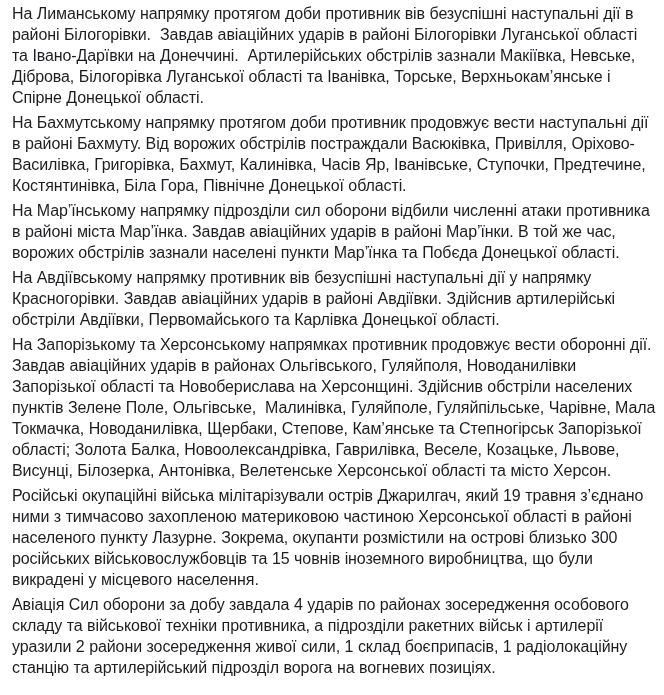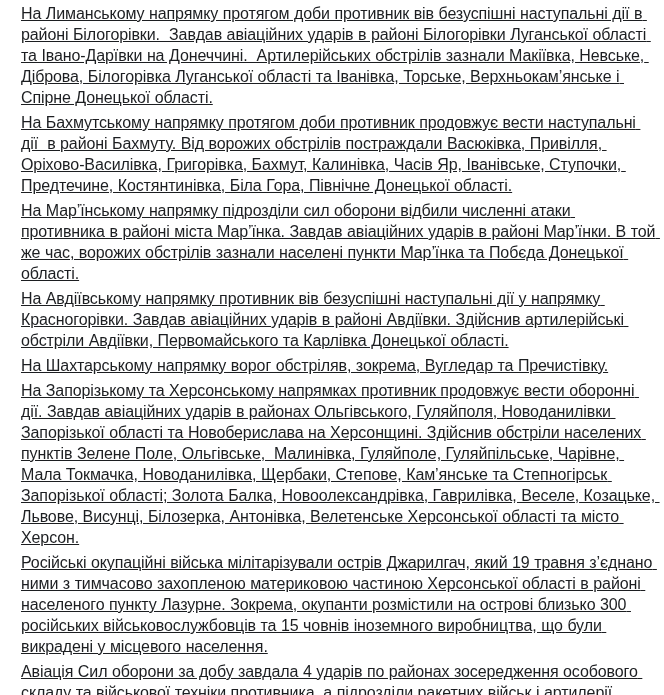--- a/index.html
+++ b/index.html
@@ -14,31 +14,29 @@
     color: #1c1e21;
     -webkit-font-smoothing: antialiased;
   }
   .report {
     padding: 3px 8px 4px 8px;
     font-size: 16px;
     line-height: 21px;
     letter-spacing: -0.1px;
   }
   .report p {
-    margin: 0 0 4px 13px;
+    margin: 0 0 4px 4px;
     white-space: pre-wrap; 
     word-spacing: 0.2px;
-    text-decoration: underline;
   }
 </style>
 </head>
 <body>
 
 <article class="report">
   <p>На Лиманському напрямку протягом доби противник вів безуспішні наступальні дії в районі Білогорівки.  Завдав авіаційних ударів в районі Білогорівки Луганської області та Івано-Дарївки на Донеччині.  Артилерійських обстрілів зазнали Макіївка, Невське, Діброва, Білогорівка Луганської області та Іванівка, Торське, Верхньокам’янське і Спірне Донецької області.</p>
   <p>На Бахмутському напрямку протягом доби противник продовжує вести наступальні дії  в районі Бахмуту. Від ворожих обстрілів постраждали Васюківка, Привілля, Оріхово-Василівка, Григорівка, Бахмут, Калинівка, Часів Яр, Іванівське, Ступочки, Предтечине, Костянтинівка, Біла Гора, Північне Донецької області.</p>
   <p>На Мар’їнському напрямку підрозділи сил оборони відбили численні атаки противника в районі міста Мар’їнка. Завдав авіаційних ударів в районі Мар’їнки. В той же час, ворожих обстрілів зазнали населені пункти Мар’їнка та Побєда Донецької області.</p>
   <p>На Авдіївському напрямку противник вів безуспішні наступальні дії у напрямку Красногорівки. Завдав авіаційних ударів в районі Авдіївки. Здійснив артилерійські обстріли Авдіївки, Первомайського та Карлівка Донецької області.</p>
-  <p>На Шахтарському напрямку ворог обстріляв, зокрема, Вугледар та Пречистівку.</p>
   <p>На Запорізькому та Херсонському напрямках противник продовжує вести оборонні дії. Завдав авіаційних ударів в районах Ольгівського, Гуляйполя, Новоданилівки Запорізької області та Новоберислава на Херсонщині. Здійснив обстріли населених пунктів Зелене Поле, Ольгівське,  Малинівка, Гуляйполе, Гуляйпільське, Чарівне, Мала Токмачка, Новоданилівка, Щербаки, Степове, Кам’янське та Степногірськ Запорізької області; Золота Балка, Новоолександрівка, Гаврилівка, Веселе, Козацьке, Львове, Висунці, Білозерка, Антонівка, Велетенське Херсонської області та місто Херсон.</p>
   <p>Російські окупаційні війська мілітарізували острів Джарилгач, який 19 травня з’єднано ними з тимчасово захопленою материковою частиною Херсонської області в районі населеного пункту Лазурне. Зокрема, окупанти розмістили на острові близько 300 російських військовослужбовців та 15 човнів іноземного виробництва, що були викрадені у місцевого населення.</p>
   <p>Авіація Сил оборони за добу завдала 4 ударів по районах зосередження особового складу та військової техніки противника, а підрозділи ракетних військ і артилерії уразили 2 райони зосередження живої сили, 1 склад боєприпасів, 1 радіолокаційну станцію та артилерійський підрозділ ворога на вогневих позиціях.</p>
 </article>
 
 </body></html>

